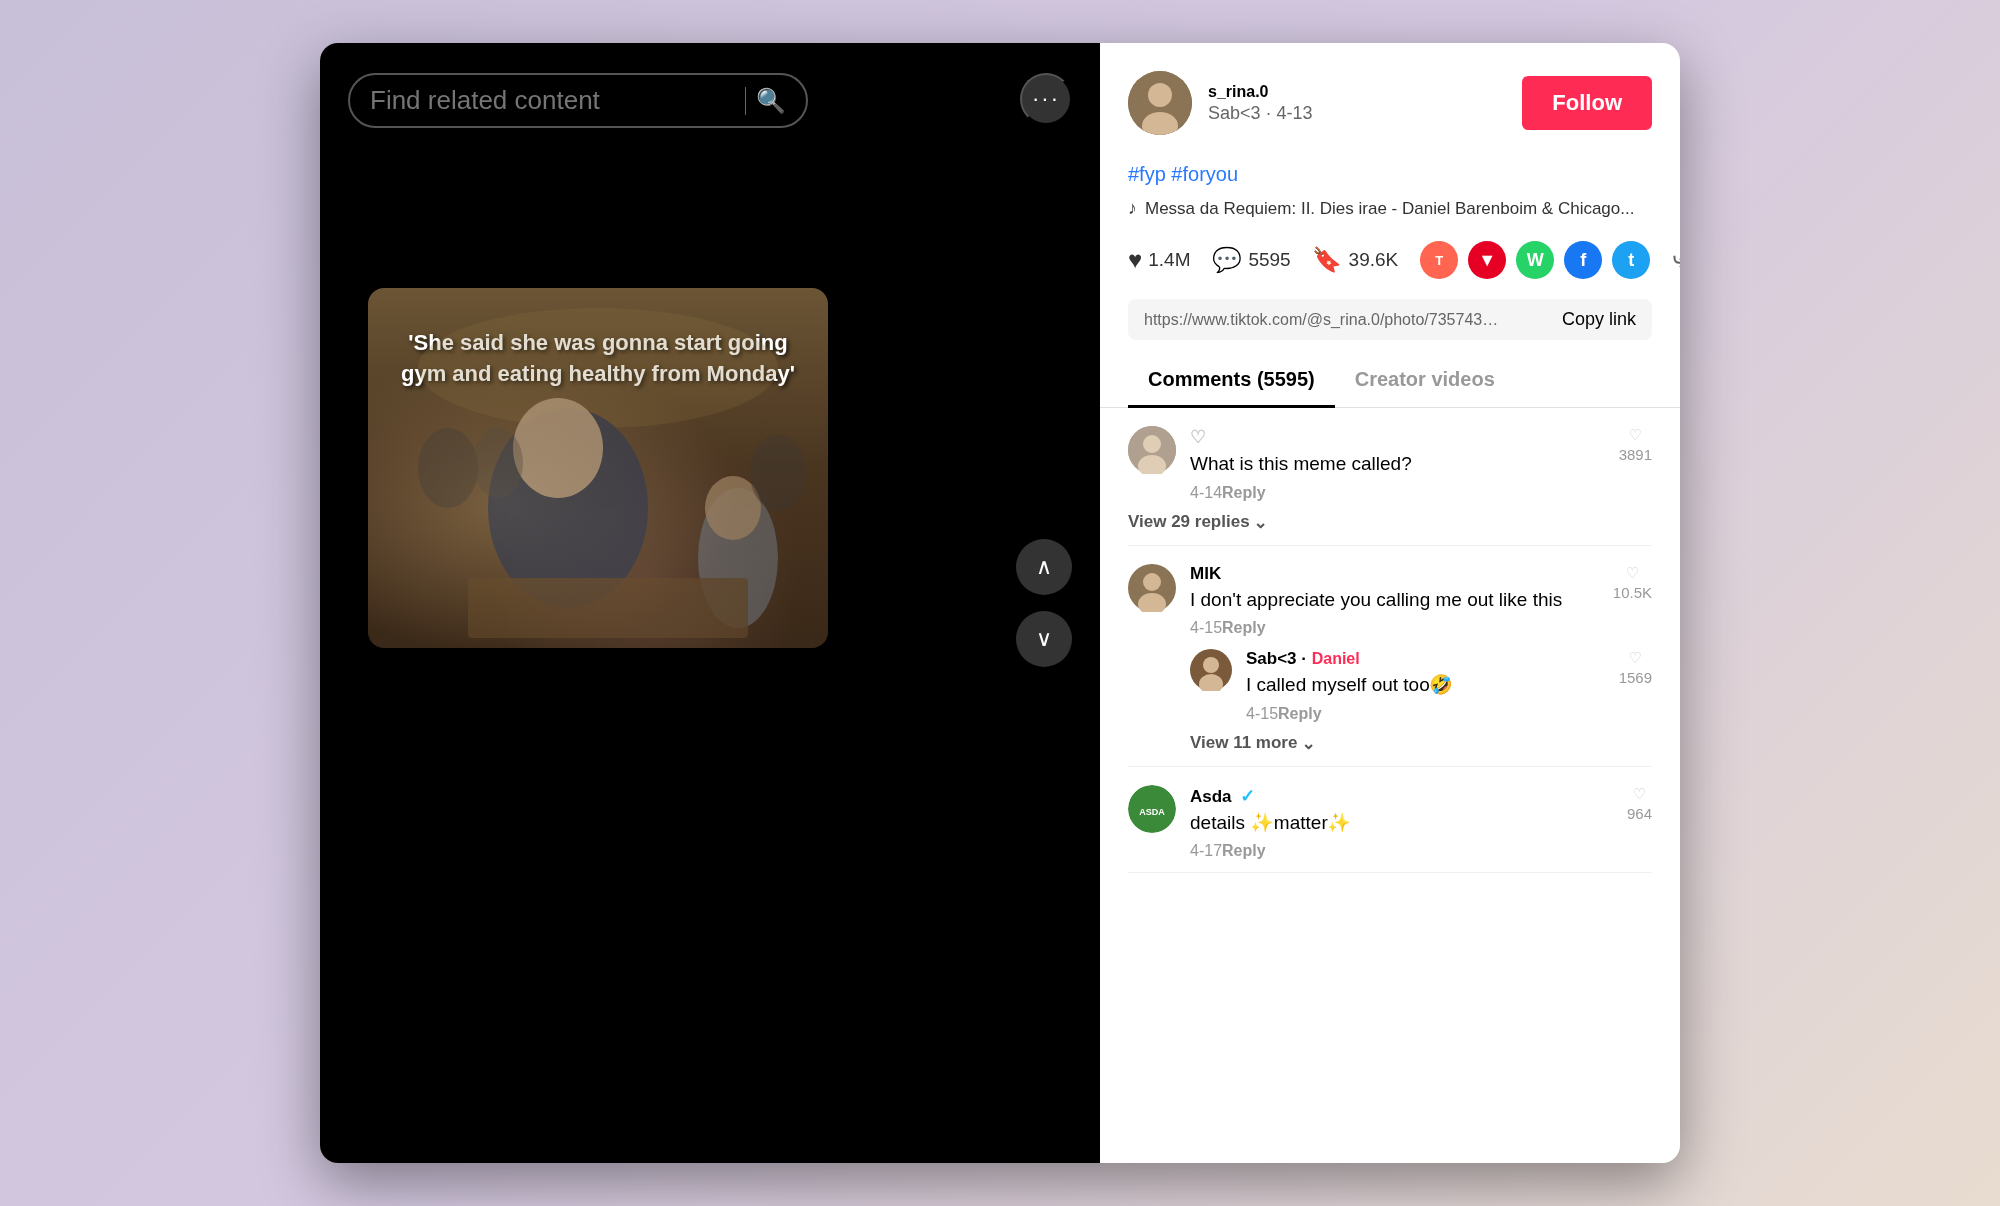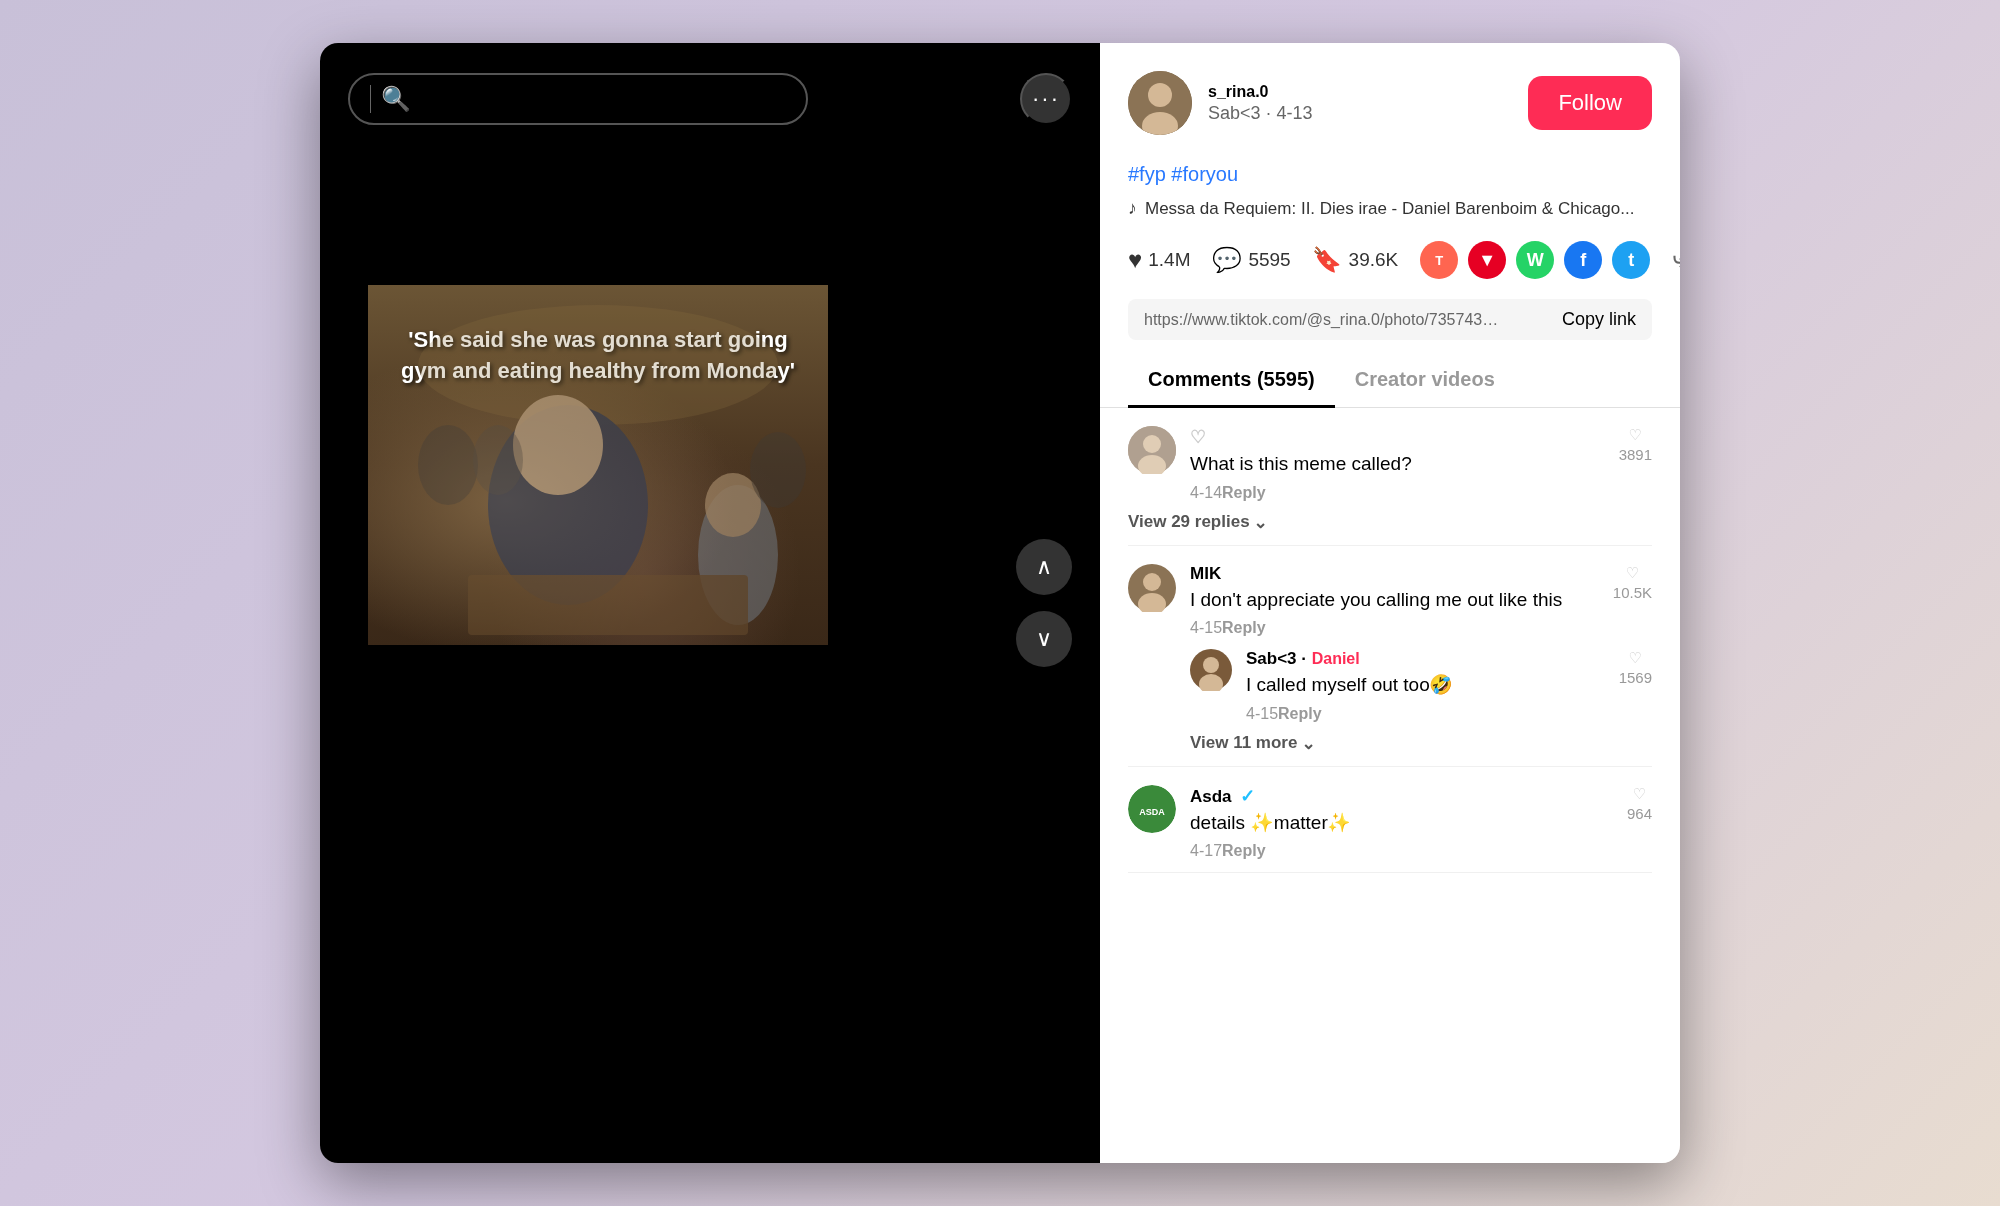--- a/index.html
+++ b/index.html
@@ -74,21 +74,21 @@
       cursor: pointer;
       color: #fff;
       font-size: 22px;
       letter-spacing: 2px;
     }
     .image-container {
       margin-top: 160px;
       margin-left: 20px;
       width: 460px;
       height: 360px;
-      border-radius: 0;
+      border-radius: 16px;
       overflow: hidden;
       position: relative;
     }
     .meme-painting {
       width: 100%;
       height: 100%;
       background: linear-gradient(160deg, #8b7355 0%, #6b5a42 30%, #4a3a28 70%, #3a2a18 100%);
       position: relative;
       display: flex;
       align-items: flex-start;
@@ -174,24 +174,24 @@
     }
     .profile-sub {
       font-size: 18px;
       color: #666;
       margin-top: 2px;
     }
     .follow-btn {
       background: #fe2c55;
       color: #fff;
       border: none;
-      border-radius: 14px;
+      border-radius: 6px;
       padding: 14px 30px;
       font-size: 22px;
-      font-weight: 400;
+      font-weight: 700;
       cursor: pointer;
     }
     .hashtags {
       padding: 12px 28px 8px;
     }
     .hashtag-text {
       color: #2979ff;
       font-size: 20px;
       font-weight: 500;
     }
@@ -381,20 +381,21 @@
       margin-left: 4px;
     }
   </style>
 </head>
 <body>
 
 <div class="main-container">
   <div class="left-panel">
 
     <div class="search-bar">
+      <input class="search-input" type="text" placeholder="Find related content" style="">
       <div class="search-divider"></div>
       <button class="search-icon-btn">🔍</button>
     </div>
 
     <button class="more-btn">
       <span>···</span>
     </button>
 
     <div class="image-container">
       <div class="meme-painting painting-bg">

